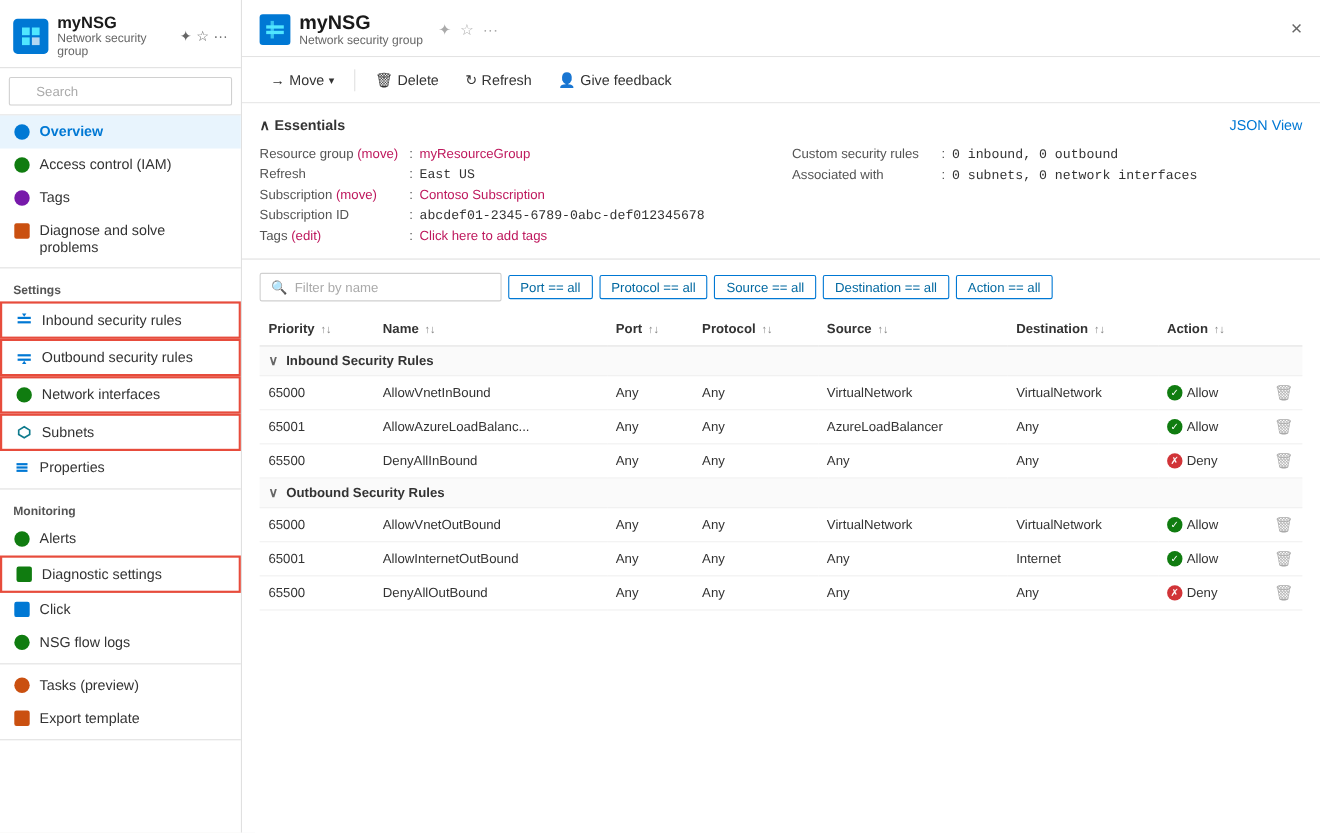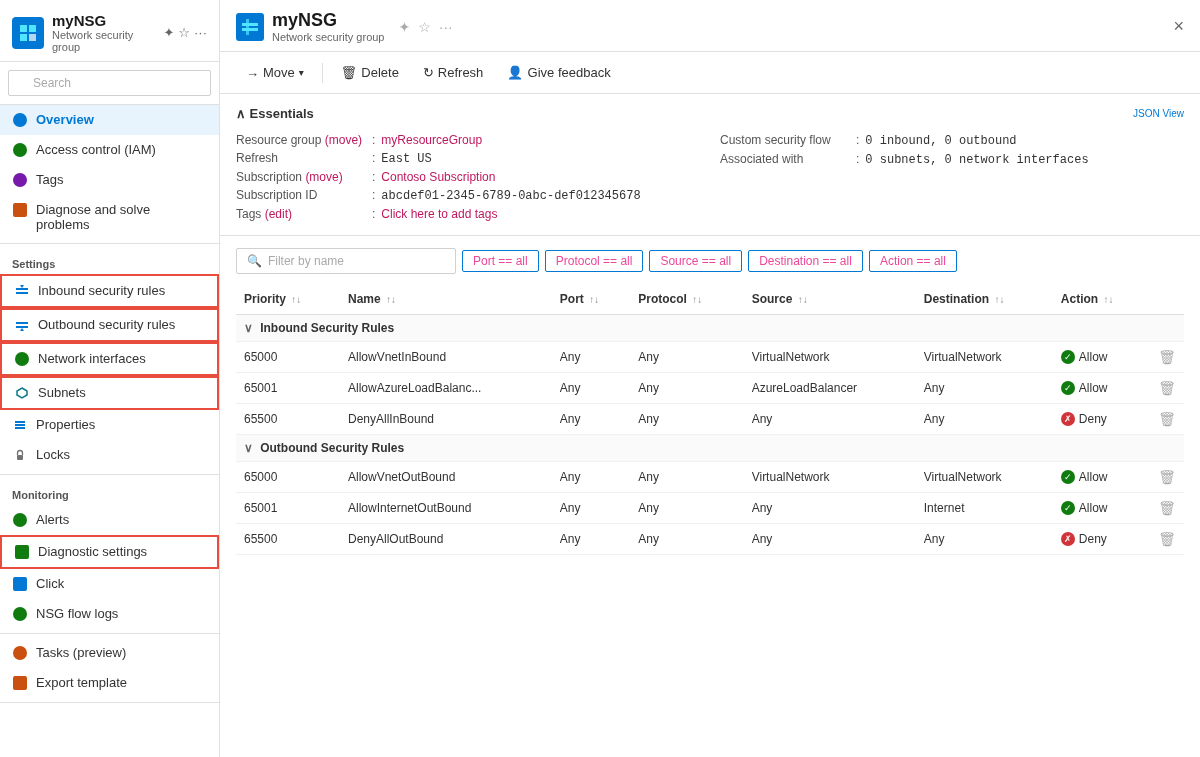--- a/index.html
+++ b/index.html
@@ -35,33 +35,33 @@
     .toolbar { display: flex; align-items: center; gap: 4px; padding: 8px 16px; border-bottom: 1px solid #e0e0e0; background: #fff; }
     .toolbar-btn { display: flex; align-items: center; gap: 4px; padding: 5px 10px; cursor: pointer; border: none; background: none; font-size: 13px; color: #333; border-radius: 2px; }
     .toolbar-divider { width: 1px; height: 20px; background: #e0e0e0; margin: 0 4px; }
 
     .content { flex: 1; overflow-y: auto; padding: 0; background: #fff; }
 
     
     .essentials-section { border-bottom: 1px solid #e0e0e0; padding: 12px 16px; }
     .essentials-header { display: flex; align-items: center; justify-content: space-between; margin-bottom: 10px; }
     .essentials-title { font-size: 13px; font-weight: 600; display: flex; align-items: center; gap: 4px; cursor: pointer; }
-    .json-view-link { color: #0078d4; font-size: 10px; cursor: pointer; text-decoration: none; }
+    .json-view-link { color: #0078d4; font-size: 13px; cursor: pointer; text-decoration: none; }
     .essentials-grid { display: grid; grid-template-columns: 1fr 1fr; gap: 4px 20px; }
     .ess-row { display: flex; align-items: baseline; gap: 6px; padding: 2px 0; font-size: 12px; }
     .ess-label { color: #555; min-width: 130px; flex-shrink: 0; }
     .ess-colon { color: #555; }
     .ess-value { color: #333; font-family: Liberation Mono, monospace; }
     .ess-link { color: #be185d; cursor: pointer; text-decoration: none; }
 
     
     .rules-area { padding: 12px 16px; }
     .filter-bar { display: flex; align-items: center; gap: 6px; margin-bottom: 10px; flex-wrap: wrap; }
     .filter-input { border: 1px solid #d0d0d0; padding: 5px 10px; border-radius: 2px; font-size: 12px; width: 220px; display: flex; align-items: center; gap: 6px; color: #aaa; }
-    .filter-chip { border: 1px solid #0078d4; border-radius: 2px; padding: 3px 10px; font-size: 12px; color: #ec4899; cursor: pointer; background: #fff; }
+    .filter-chip { border: 1px solid #0078d4; border-radius: 2px; padding: 3px 10px; font-size: 12px; color: #0369a1; cursor: pointer; background: #fff; }
 
     .rules-table { width: 100%; border-collapse: collapse; font-size: 12px; }
     .rules-table th { text-align: left; padding: 8px 8px; font-weight: 600; color: #333; border-bottom: 1px solid #e0e0e0; font-size: 12px; white-space: nowrap; }
     .rules-table td { padding: 7px 8px; border-bottom: 1px solid #f0f0f0; color: #333; vertical-align: middle; }
     .sort-icon { font-size: 10px; color: #888; margin-left: 2px; }
 
     .section-row td { font-weight: 600; font-size: 12px; color: #333; padding: 6px 8px; background: #fafafa; }
     .section-toggle { cursor: pointer; color: #666; margin-right: 4px; }
 
     .action-allow { display: flex; align-items: center; gap: 4px; color: #333; }
@@ -167,29 +167,20 @@
   </div>
   <div class="nav-item">
     <div class="nav-icon">
         <svg width="14" height="14" viewBox="0 0 14 14">
           <rect x="2" y="3" width="10" height="2" fill="#0078d4"></rect>
           <rect x="2" y="6" width="10" height="2" fill="#0078d4"></rect>
           <rect x="2" y="9" width="10" height="2" fill="#0078d4"></rect>
         </svg>
       </div>
     <span>Properties</span>
-  </div>
-  <div class="nav-item">
-    <div class="nav-icon">
-        <svg width="14" height="14" viewBox="0 0 14 14">
-          <rect x="4" y="7" width="6" height="5" rx="1" fill="#737373"></rect>
-          <path d="M4.5 7V5a2.5 2.5 0 015 0v2" fill="none" stroke="#737373" stroke-width="1.3"></path>
-        </svg>
-      </div>
-    <span>Locks</span>
   </div>
 
   <div class="sidebar-divider"></div>
   <div class="nav-section-title">Monitoring</div>
 
   <div class="nav-item">
     <div class="nav-icon">
         <div class="icon-circle" style="background:#107c10;"></div>
       </div>
     <span>Alerts</span>
@@ -308,21 +299,21 @@
             <span class="ess-value">abcdef01-2345-6789-0abc-def012345678</span>
           </div>
           <div class="ess-row">
             <span class="ess-label">Tags <a class="ess-link">(edit)</a></span>
             <span class="ess-colon">:</span>
             <a class="ess-link">Click here to add tags</a>
           </div>
         </div>
         <div>
           <div class="ess-row">
-            <span class="ess-label">Custom security flow</span>
+            <span class="ess-label">Custom security rules</span>
             <span class="ess-colon">:</span>
             <span class="ess-value">0 inbound, 0 outbound</span>
           </div>
           <div class="ess-row">
             <span class="ess-label">Associated with</span>
             <span class="ess-colon">:</span>
             <span class="ess-value">0 subnets, 0 network interfaces</span>
           </div>
         </div>
       </div>

